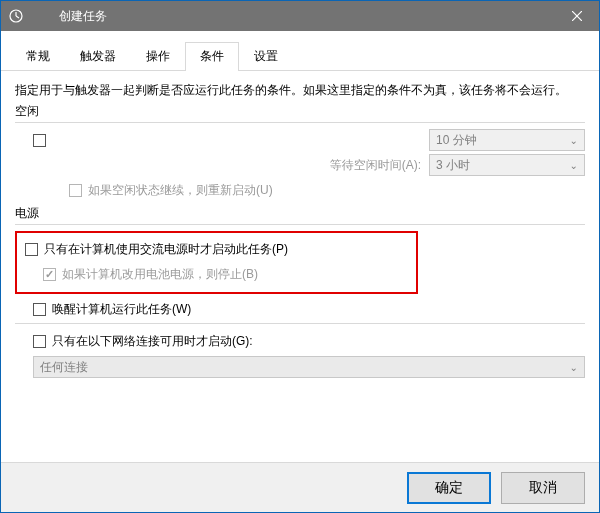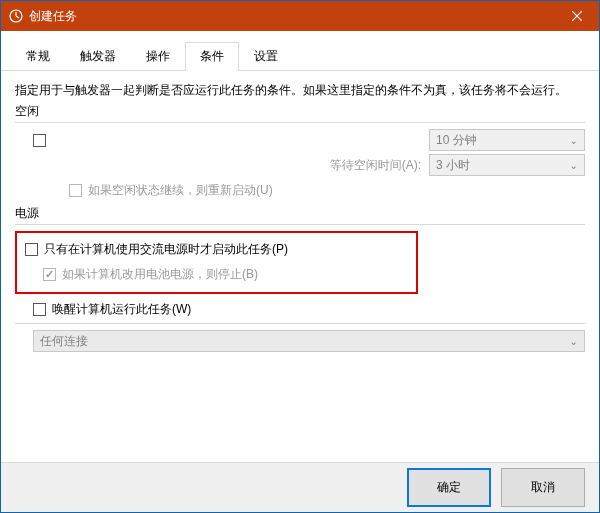--- a/index.html
+++ b/index.html
@@ -8,26 +8,27 @@
     font-family: "Microsoft YaHei", "Segoe UI", Tahoma, sans-serif;
     font-size: 12px;
     color: #000;
     background: #fff;
     width: 600px;
     height: 513px;
     overflow: hidden;
     border: 1px solid #0a65b5;
   }
   .titlebar {
-    background: #c2410c;
+    background: #737373;
     color: #fff;
     height: 30px;
     display: flex;
     align-items: center;
     padding: 0 0 0 8px;
+    gap: 30px;
   }
   .titlebar .title-icon {
     width: 14px; height: 14px;
     margin-right: 6px;
     display: inline-flex;
     align-items: center;
     justify-content: center;
   }
   .titlebar .title-text { font-size: 12px; }
   .titlebar .spacer { flex: 1; }
@@ -142,24 +143,24 @@
     border-top: 1px solid #d9d9d9;
     background: #f0f0f0;
     display: flex;
     align-items: center;
     justify-content: flex-end;
     padding: 0 14px;
     gap: 10px;
   }
   .btn {
     min-width: 84px;
-    height: 39px;
+    height: 32px;
     border: 1px solid #adadad;
     background: #e1e1e1;
-    font-size: 12px;
+    font-size: 14px;
     display: flex;
     align-items: center;
     justify-content: center;
     cursor: default;
   }
   .btn.primary { border: 2px solid #0a78d5; }
   .wrapper { position: relative; height: 481px; border-radius: 16px; }
 </style>
 </head>
 <body>
@@ -241,20 +242,24 @@
       </div>
     </div>
 
     <div class="row indent1">
       <span class="chk"></span>
       <span class="lbl">唤醒计算机运行此任务(W)</span>
     </div>
 
     <hr class="divider">
 
+    <div class="row indent1">
+      <span class="chk"></span>
+      <span class="lbl">只有在以下网络连接可用时才启动(G):</span>
+    </div>
 
     <div class="row indent1" style="margin-top:4px;">
       <div class="combo full">
         <span>任何连接</span>
         <span class="caret">⌄</span>
       </div>
     </div>
 
   </div>
 

